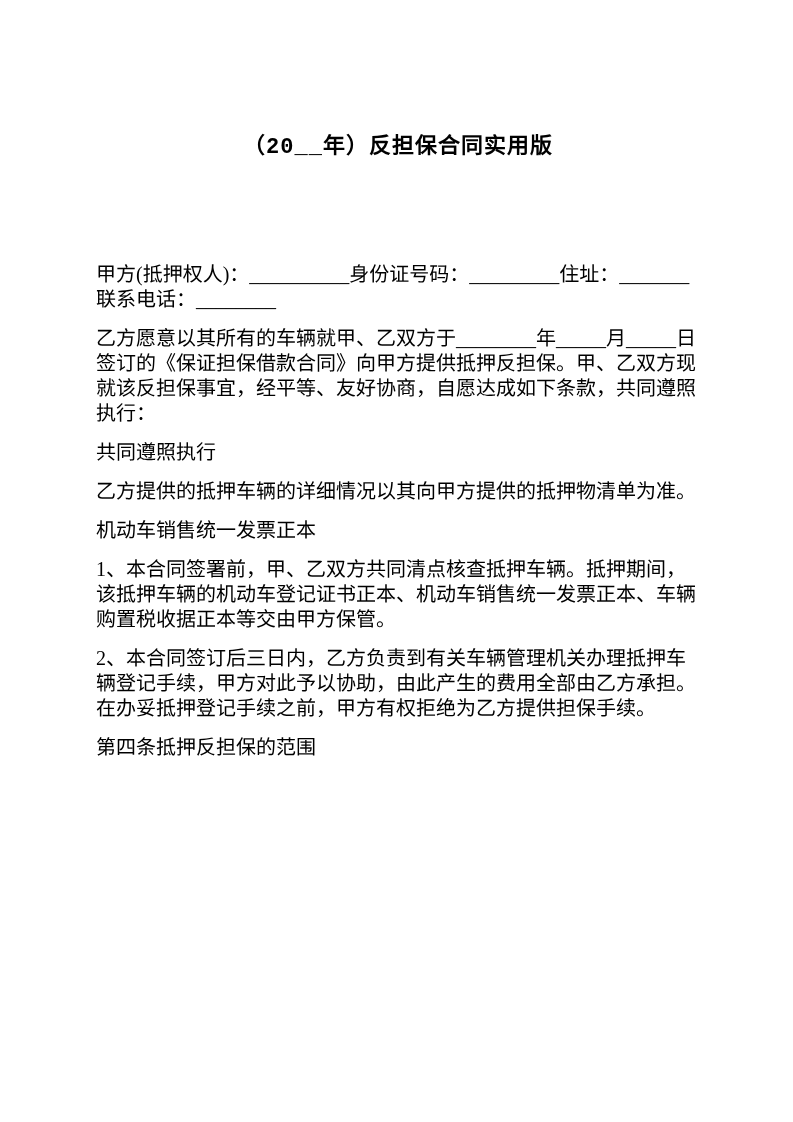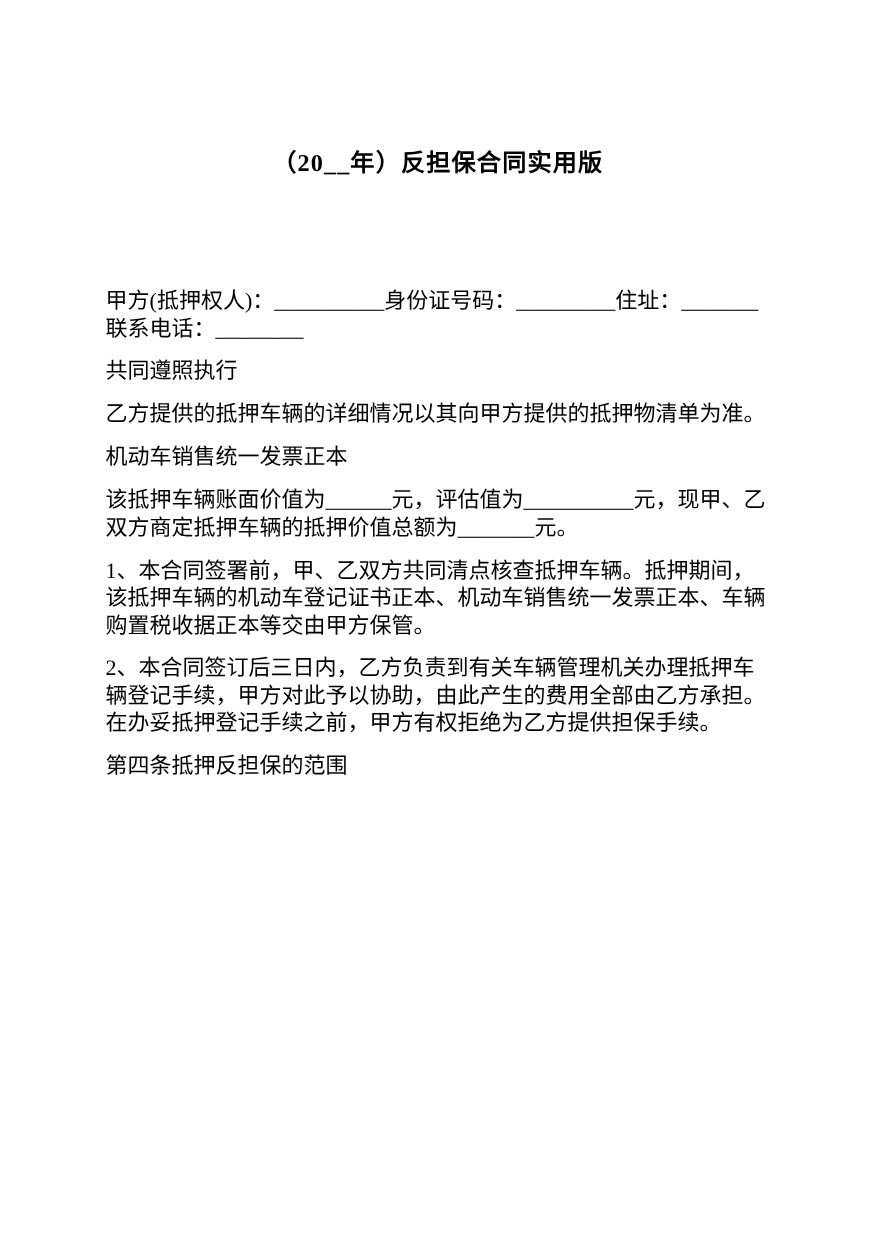--- a/index.html
+++ b/index.html
@@ -15,21 +15,21 @@
   .page {
     box-sizing: border-box;
     width: 793px;
     height: 1122px;
     background: #ffffff;
     padding: 133px 93px 40px 96px;
   }
   .doc-title {
     margin: 0 0 99px 0;
     text-align: center;
-    font-family: Liberation Serif, serif;
+    font-family: Liberation Mono, monospace;
     font-weight: bold;
     font-size: 22px;
     line-height: 30px;
     color: #000000;
     letter-spacing: 1px;
   }
   .para {
     margin: 0 0 14px 0;
     font-family: "Liberation Serif", "DejaVu Serif", serif;
     font-size: 20px;
@@ -42,28 +42,28 @@
 </head>
 <body>
 
 <div class="page">
 
   <h1 class="doc-title">（20__年）反担保合同实用版</h1>
 
   <p class="para">甲方(抵押权人)：__________身份证号码：_________住址：_______联系电话：________</p>
 
 
+  <p class="para">乙方愿意以其所有的车辆就甲、乙双方于________年_____月_____日签订的《保证担保借款合同》向甲方提供抵押反担保。甲、乙双方现就该反担保事宜，经平等、友好协商，自愿达成如下条款，共同遵照执行：</p>
 
   <p class="para">共同遵照执行</p>
 
   <p class="para">乙方提供的抵押车辆的详细情况以其向甲方提供的抵押物清单为准。</p>
 
   <p class="para">机动车销售统一发票正本</p>
 
-  <p class="para">该抵押车辆账面价值为______元，评估值为__________元，现甲、乙双方商定抵押车辆的抵押价值总额为_______元。</p>
 
 
   <p class="para">1、本合同签署前，甲、乙双方共同清点核查抵押车辆。抵押期间，该抵押车辆的机动车登记证书正本、机动车销售统一发票正本、车辆购置税收据正本等交由甲方保管。</p>
 
   <p class="para">2、本合同签订后三日内，乙方负责到有关车辆管理机关办理抵押车辆登记手续，甲方对此予以协助，由此产生的费用全部由乙方承担。在办妥抵押登记手续之前，甲方有权拒绝为乙方提供担保手续。</p>
 
   <p class="para">第四条抵押反担保的范围</p>
 
 
 

